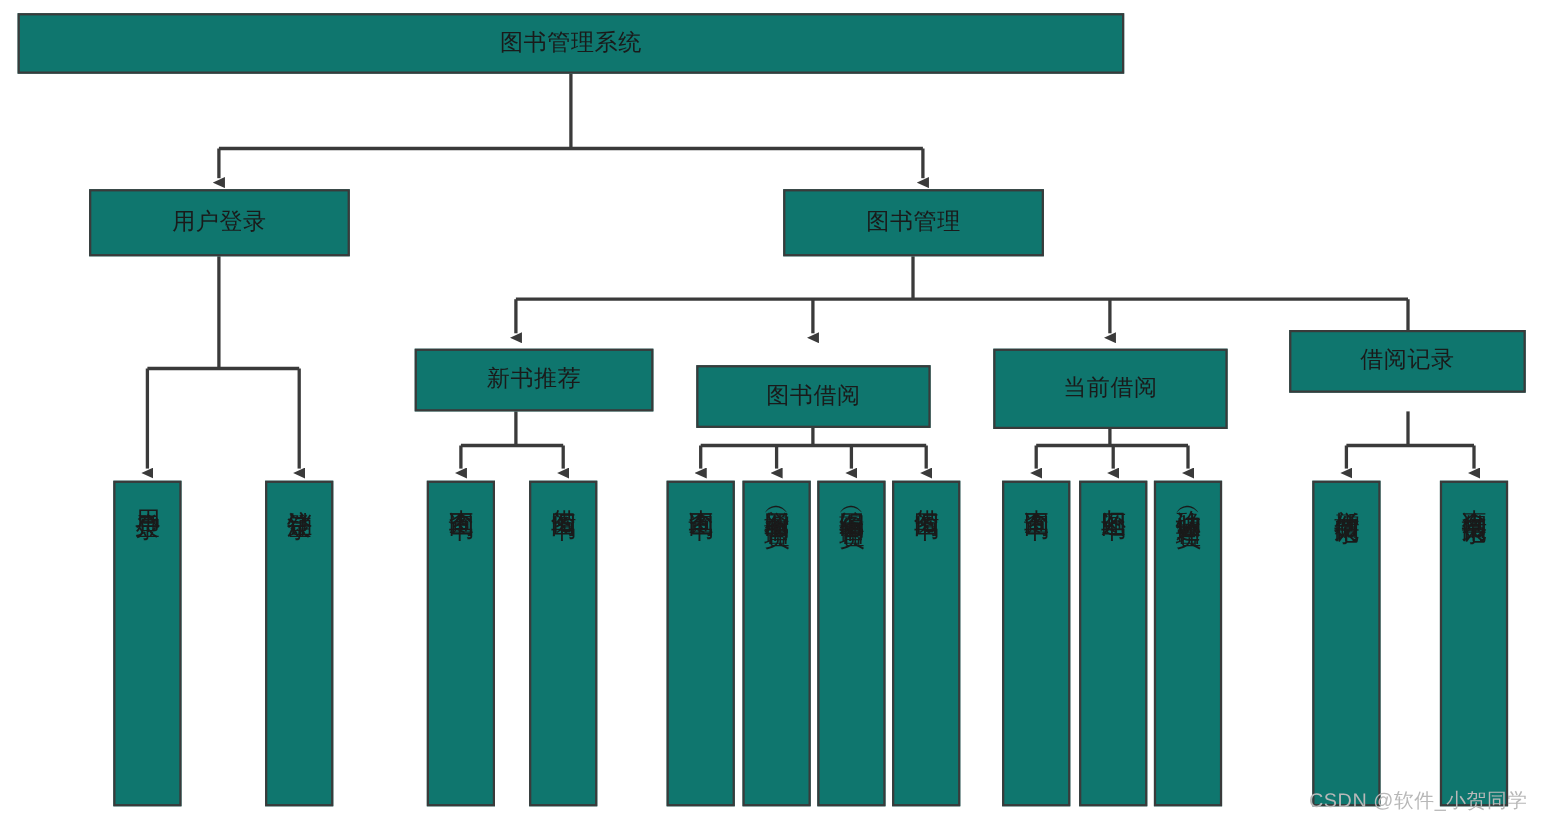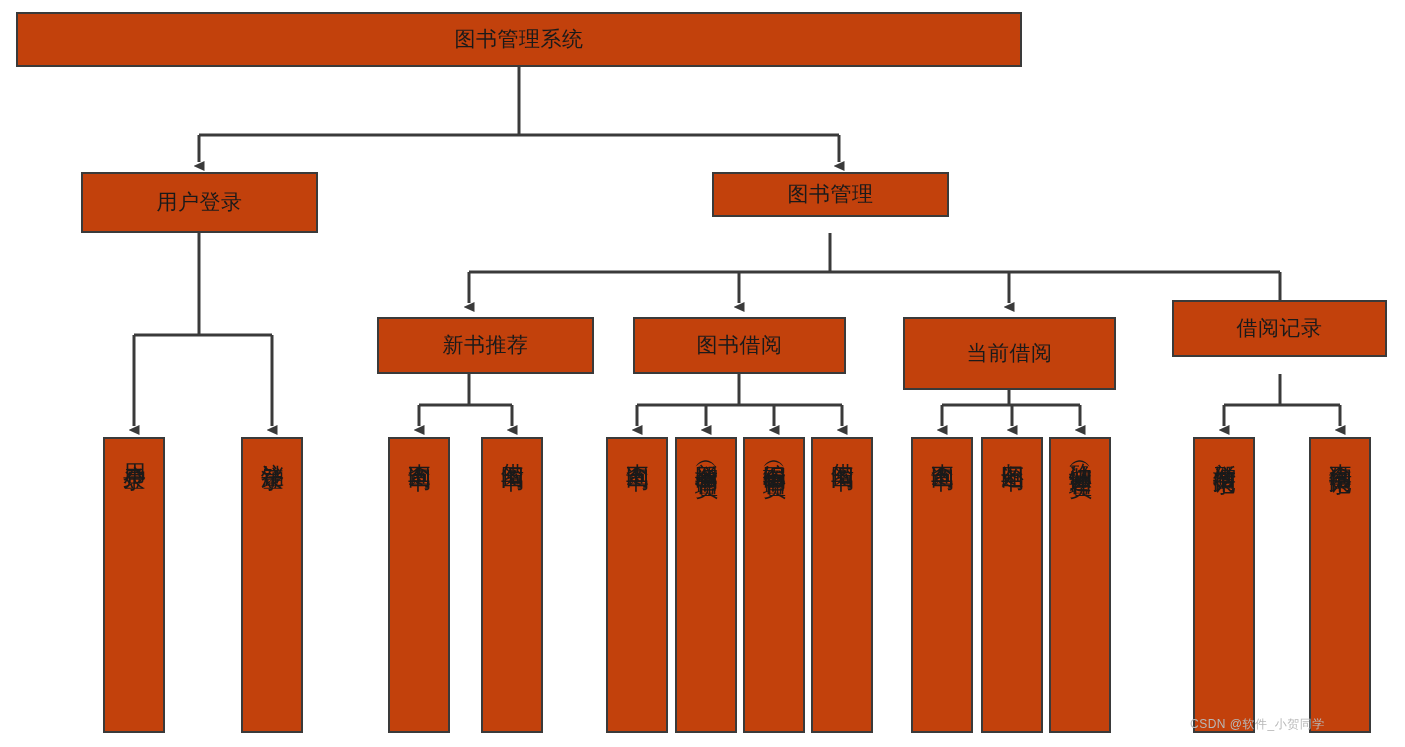--- a/index.html
+++ b/index.html
@@ -21,21 +21,21 @@
     position: absolute;
     left: 0;
     top: 0;
     width: 1405px;
     height: 747px;
     pointer-events: none;
   }
   .node {
     position: absolute;
     box-sizing: border-box;
-    background: #c2410c;
+    background: #0f766e;
     border: 2px solid #3a3a3a;
     display: flex;
     align-items: center;
     justify-content: center;
     color: #1a1a1a;
   }
   .node .label {
     display: block;
     text-align: center;
     line-height: 1.08;
@@ -53,21 +53,21 @@
   .node.vert .label {
     writing-mode: vertical-rl;
     text-orientation: upright;
     font-size: 23px;
     line-height: 1.12;
     letter-spacing: 2px;
     white-space: nowrap;
   }
   .watermark {
     position: absolute;
-    font-size: 12px;
+    font-size: 18px;
     color: #b8b8b8;
     white-space: nowrap;
     letter-spacing: 0.5px;
   }
 </style>
 </head>
 <body>
 
 <div id="canvas">
 
@@ -122,29 +122,29 @@
   </svg>
 
   <div class="node horiz" style="left:16px; top:12px; width:1006px; height:55px;">
     <span class="label">图书管理系统</span>
   </div>
 
   <div class="node horiz" style="left:81px; top:172px; width:237px; height:61px;">
     <span class="label">用户登录</span>
   </div>
 
-  <div class="node horiz" style="left:712px; top:172px; width:237px; height:45px;">
+  <div class="node horiz" style="left:712px; top:172px; width:237px; height:61px;">
     <span class="label">图书管理</span>
   </div>
 
   <div class="node horiz" style="left:377px; top:317px; width:217px; height:57px;">
     <span class="label">新书推荐</span>
   </div>
 
-  <div class="node horiz" style="left:633px; top:317px; width:213px; height:57px;">
+  <div class="node horiz" style="left:633px; top:332px; width:213px; height:57px;">
     <span class="label">图书借阅</span>
   </div>
 
   <div class="node horiz" style="left:903px; top:317px; width:213px; height:73px;">
     <span class="label">当前借阅</span>
   </div>
 
   <div class="node horiz" style="left:1172px; top:300px; width:215px; height:57px;">
     <span class="label">借阅记录</span>
   </div>

